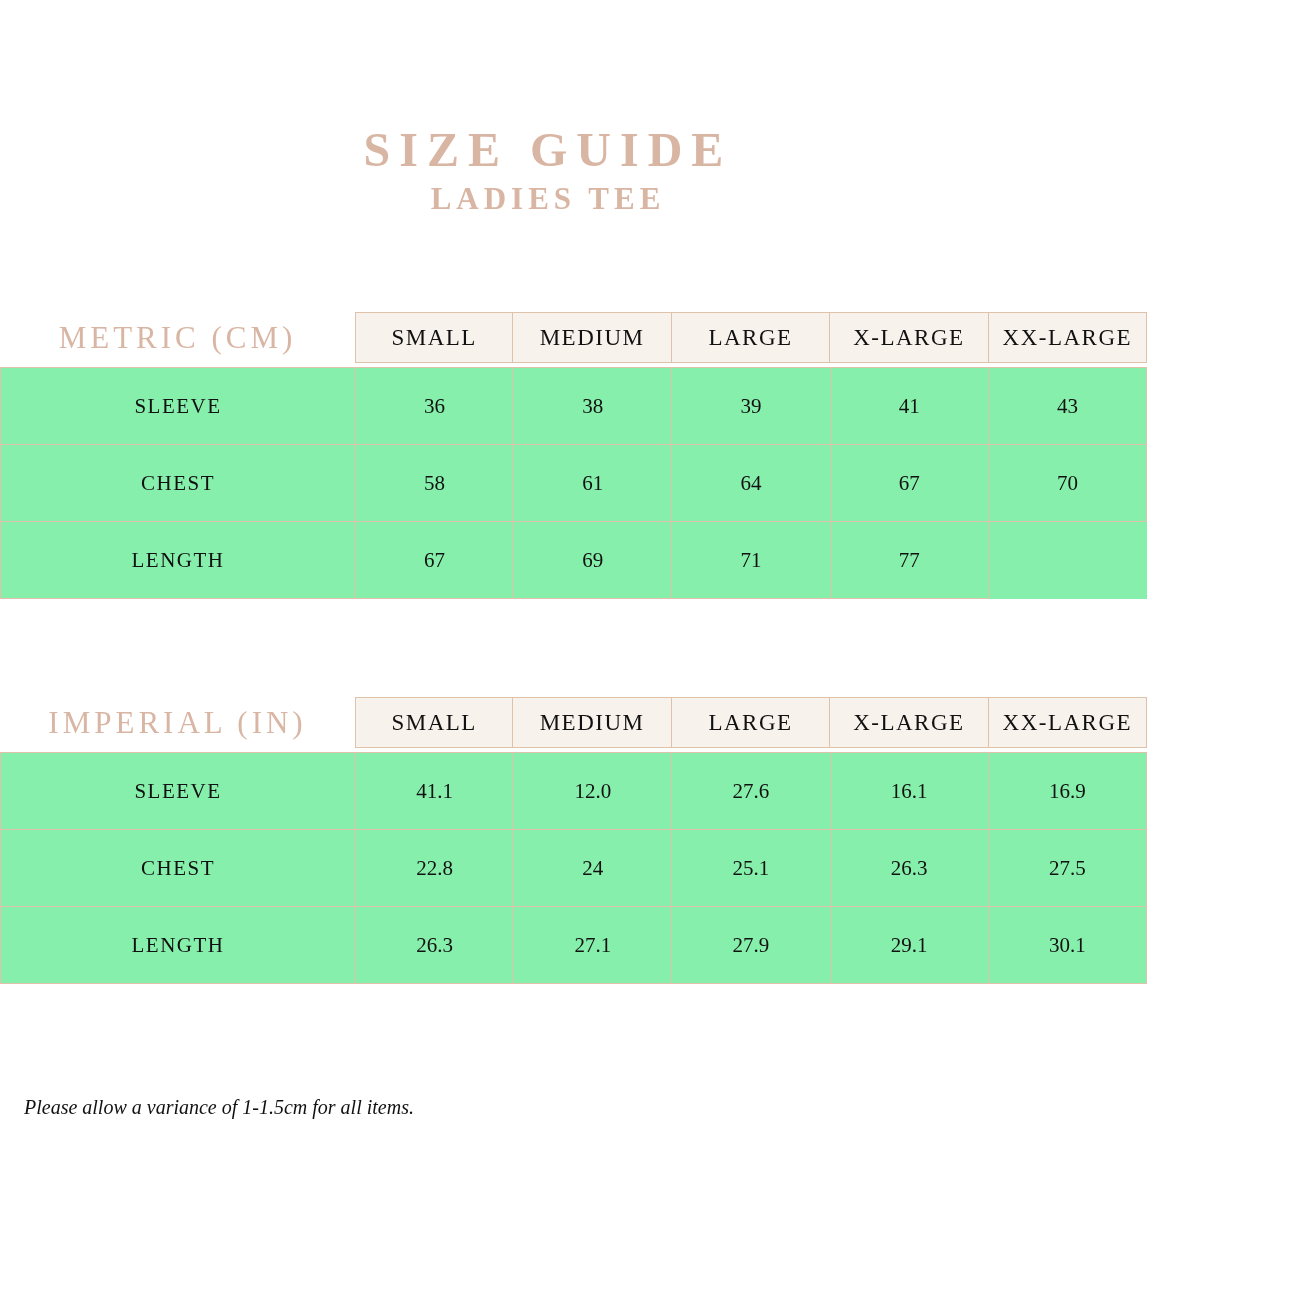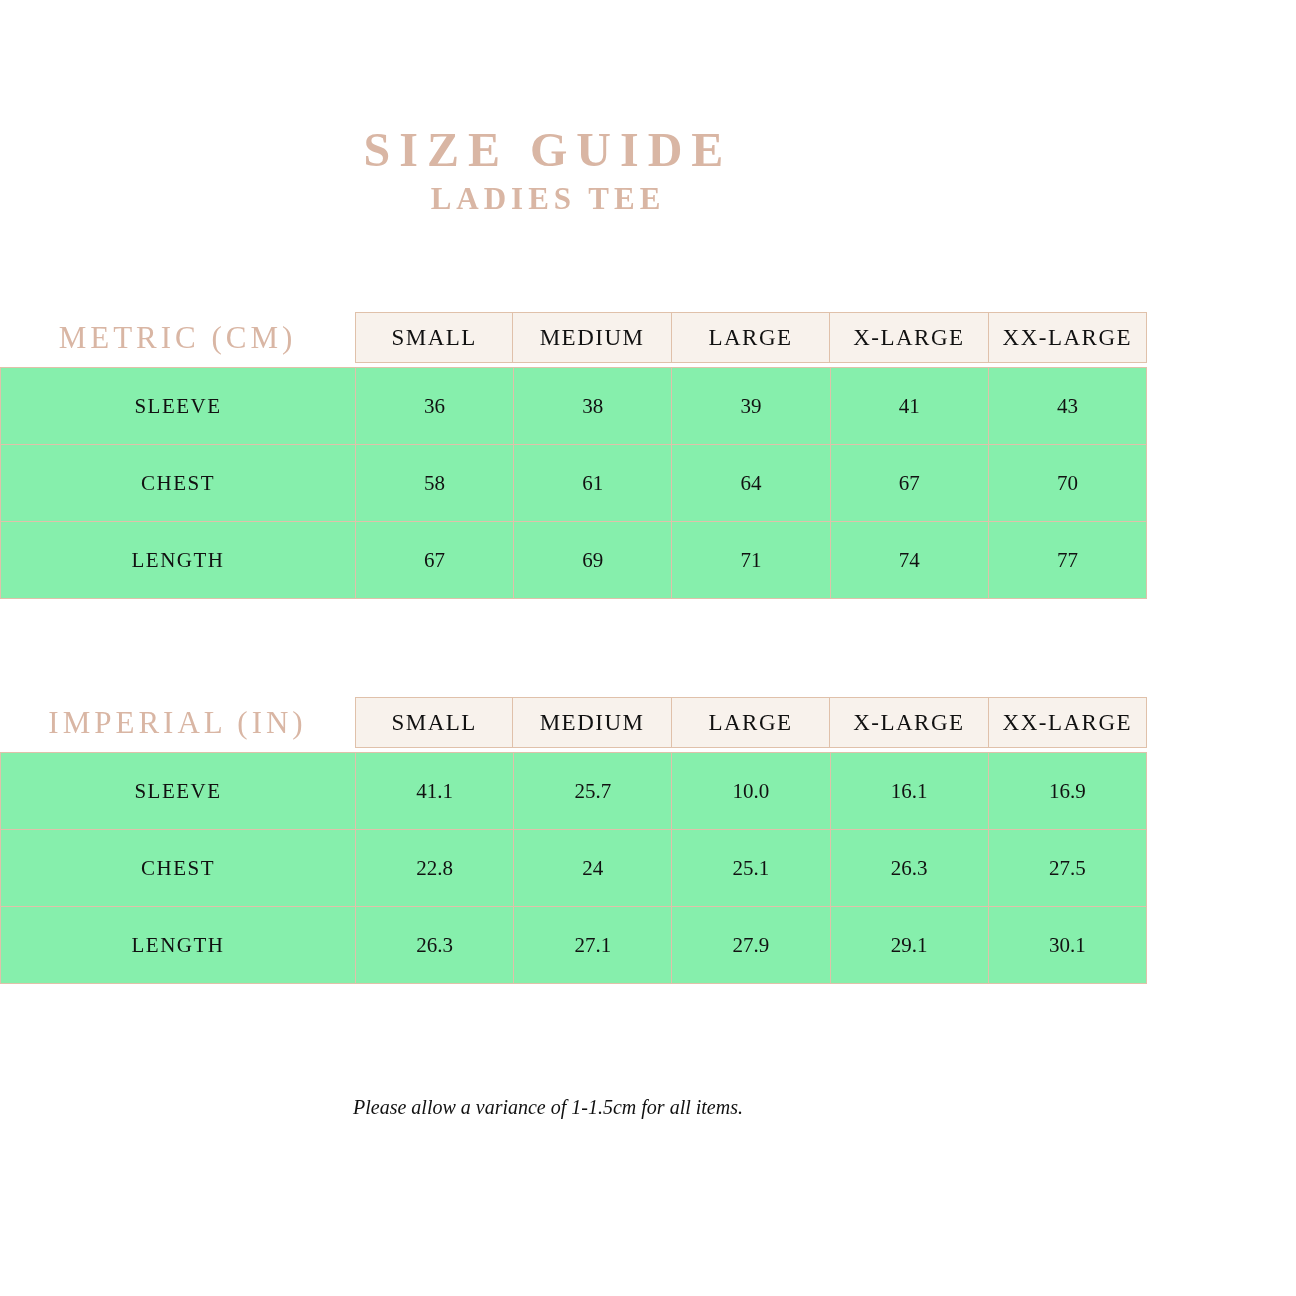--- a/index.html
+++ b/index.html
@@ -71,25 +71,25 @@
   .cell {
     border-right: 1px solid var(--border);
     border-bottom: 1px solid var(--border);
     height: 77px;
     display: flex; align-items: center; justify-content: center;
     font-size: 21px;
   }
   .cell.row-label { letter-spacing: 1.5px; }
 
   .footnote {
-    text-align: center;
     font-style: italic;
     font-size: 20px;
     margin-top: 112px;
     color: var(--text);
+    padding-left: 24px;
   }
 </style>
 </head>
 <body>
 
 <div class="page">
 
   <div class="title-block">
     <div class="main-title">SIZE GUIDE</div>
     <div class="sub-title">LADIES TEE</div>
@@ -114,39 +114,38 @@
         <div class="cell row-label">CHEST</div>
         <div class="cell">58</div>
         <div class="cell">61</div>
         <div class="cell">64</div>
         <div class="cell">67</div>
         <div class="cell">70</div>
         <div class="cell row-label">LENGTH</div>
         <div class="cell">67</div>
         <div class="cell">69</div>
         <div class="cell">71</div>
-        <div class="cell">74</div>
         <div class="cell">77</div>
       </div>
   </section>
 
   <section class="size-section imperial">
     <div class="header-row">
         <div class="section-label">IMPERIAL (IN)</div>
         <div class="header-cell first">SMALL</div>
         <div class="header-cell">MEDIUM</div>
         <div class="header-cell">LARGE</div>
         <div class="header-cell">X-LARGE</div>
         <div class="header-cell">XX-LARGE</div>
       </div>
     <div class="body-grid">
         <div class="cell row-label">SLEEVE</div>
         <div class="cell">41.1</div>
-        <div class="cell">25.7</div>
-        <div class="cell">10.0</div>
+        <div class="cell">12.0</div>
+        <div class="cell">27.6</div>
         <div class="cell">16.1</div>
         <div class="cell">16.9</div>
         <div class="cell row-label">CHEST</div>
         <div class="cell">22.8</div>
         <div class="cell">24</div>
         <div class="cell">25.1</div>
         <div class="cell">26.3</div>
         <div class="cell">27.5</div>
         <div class="cell row-label">LENGTH</div>
         <div class="cell">26.3</div>

